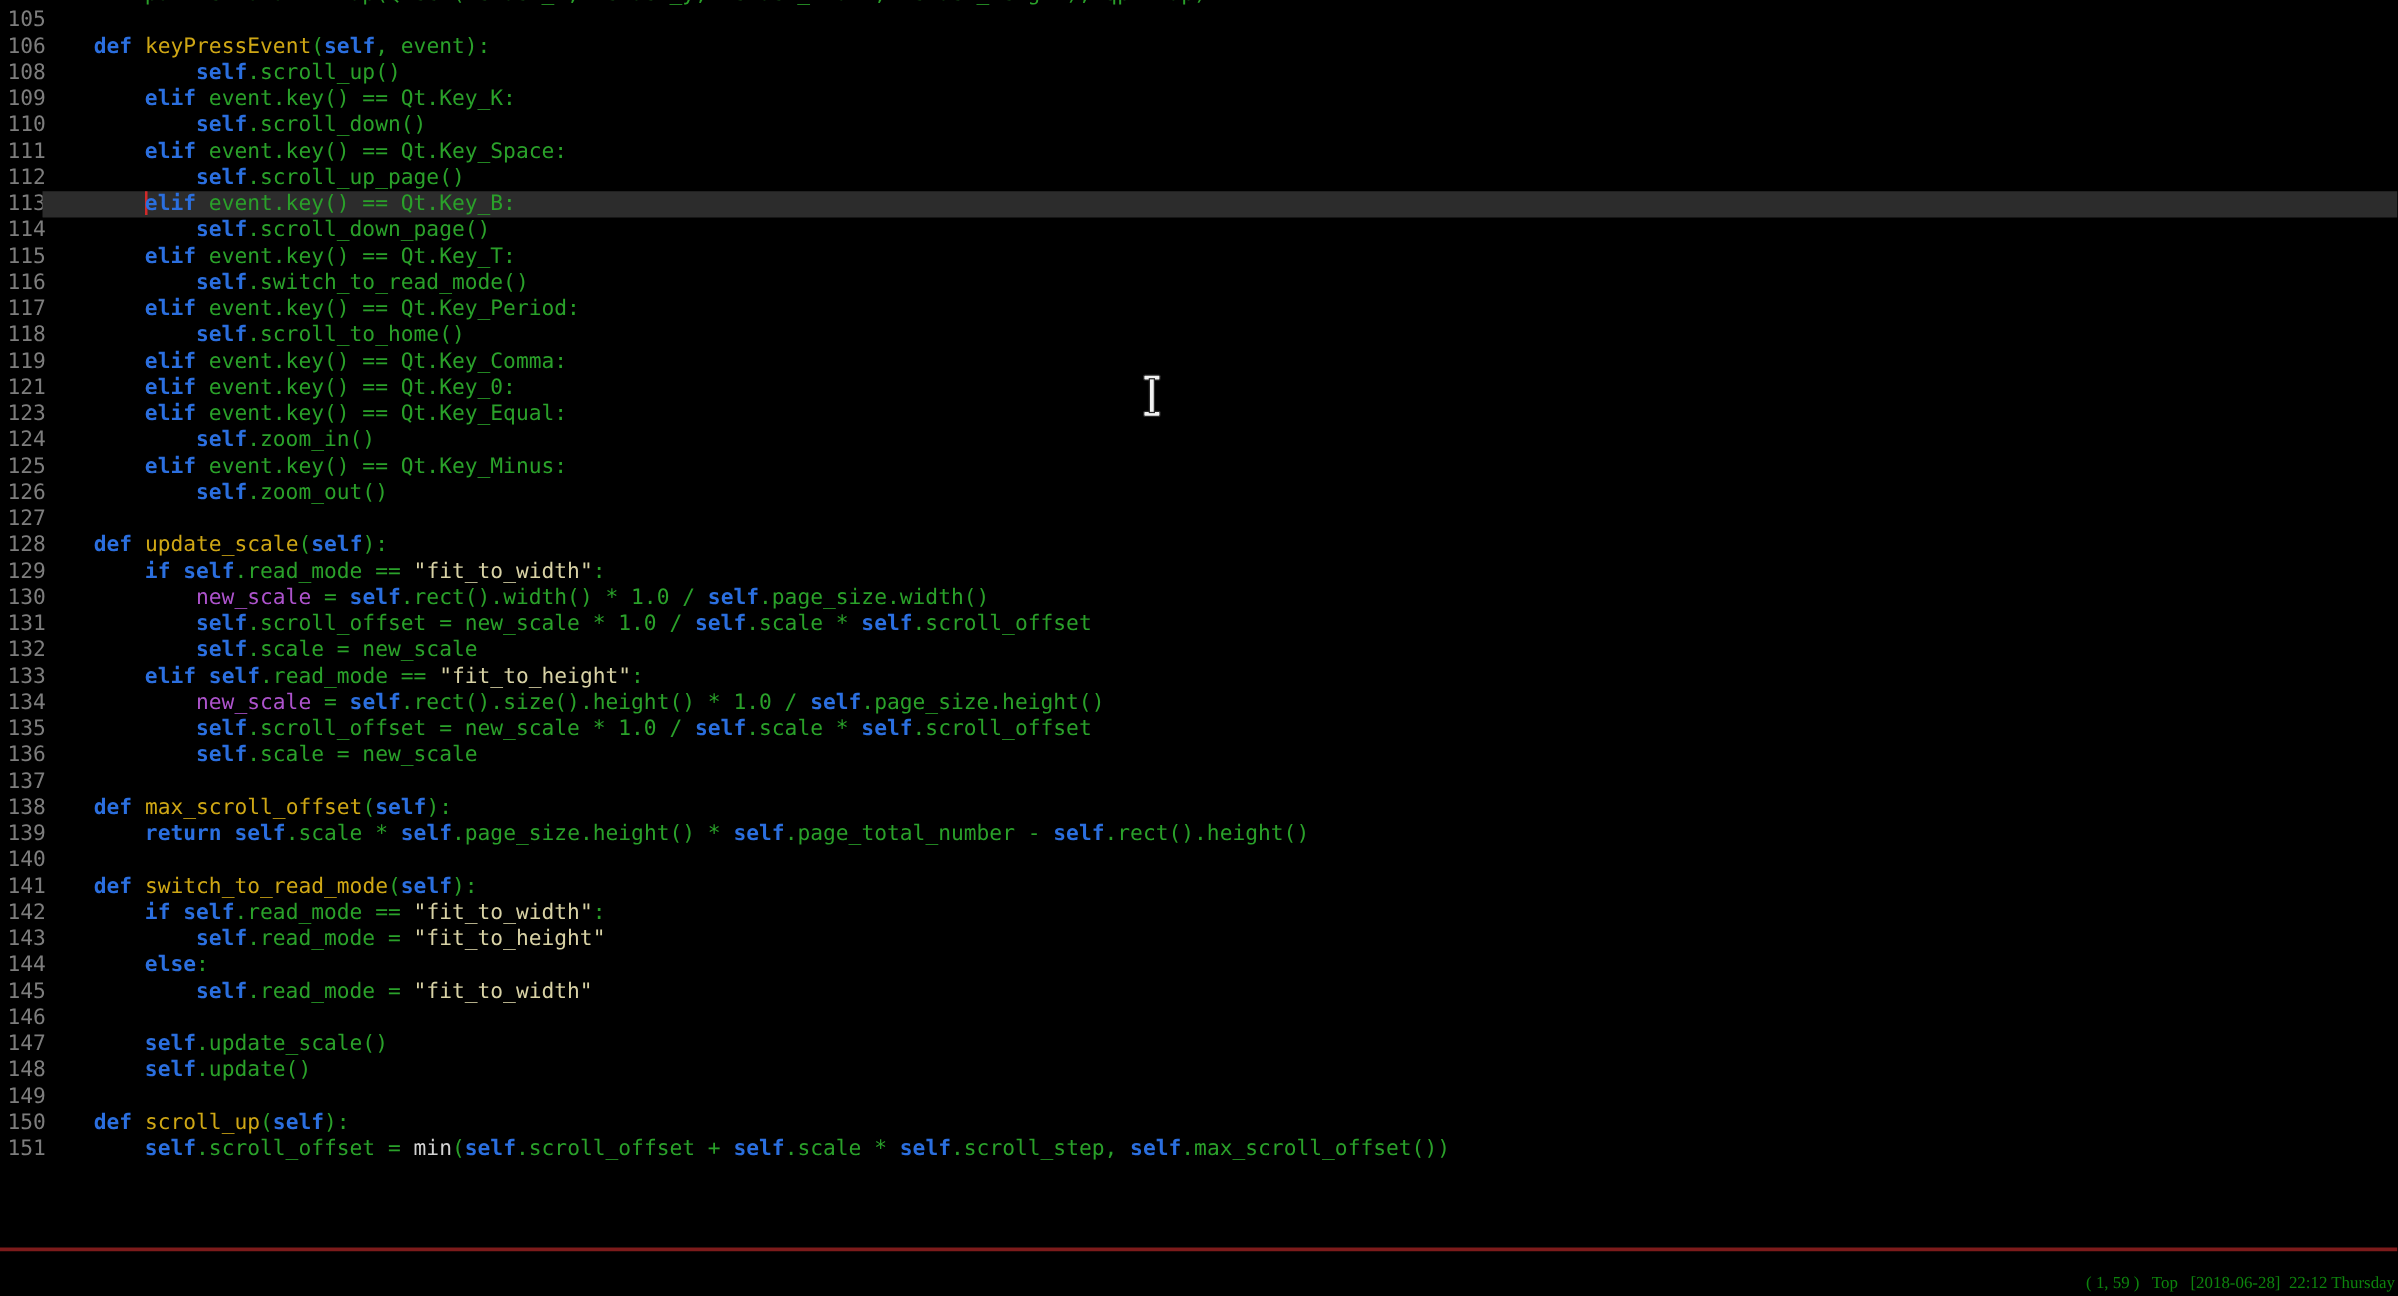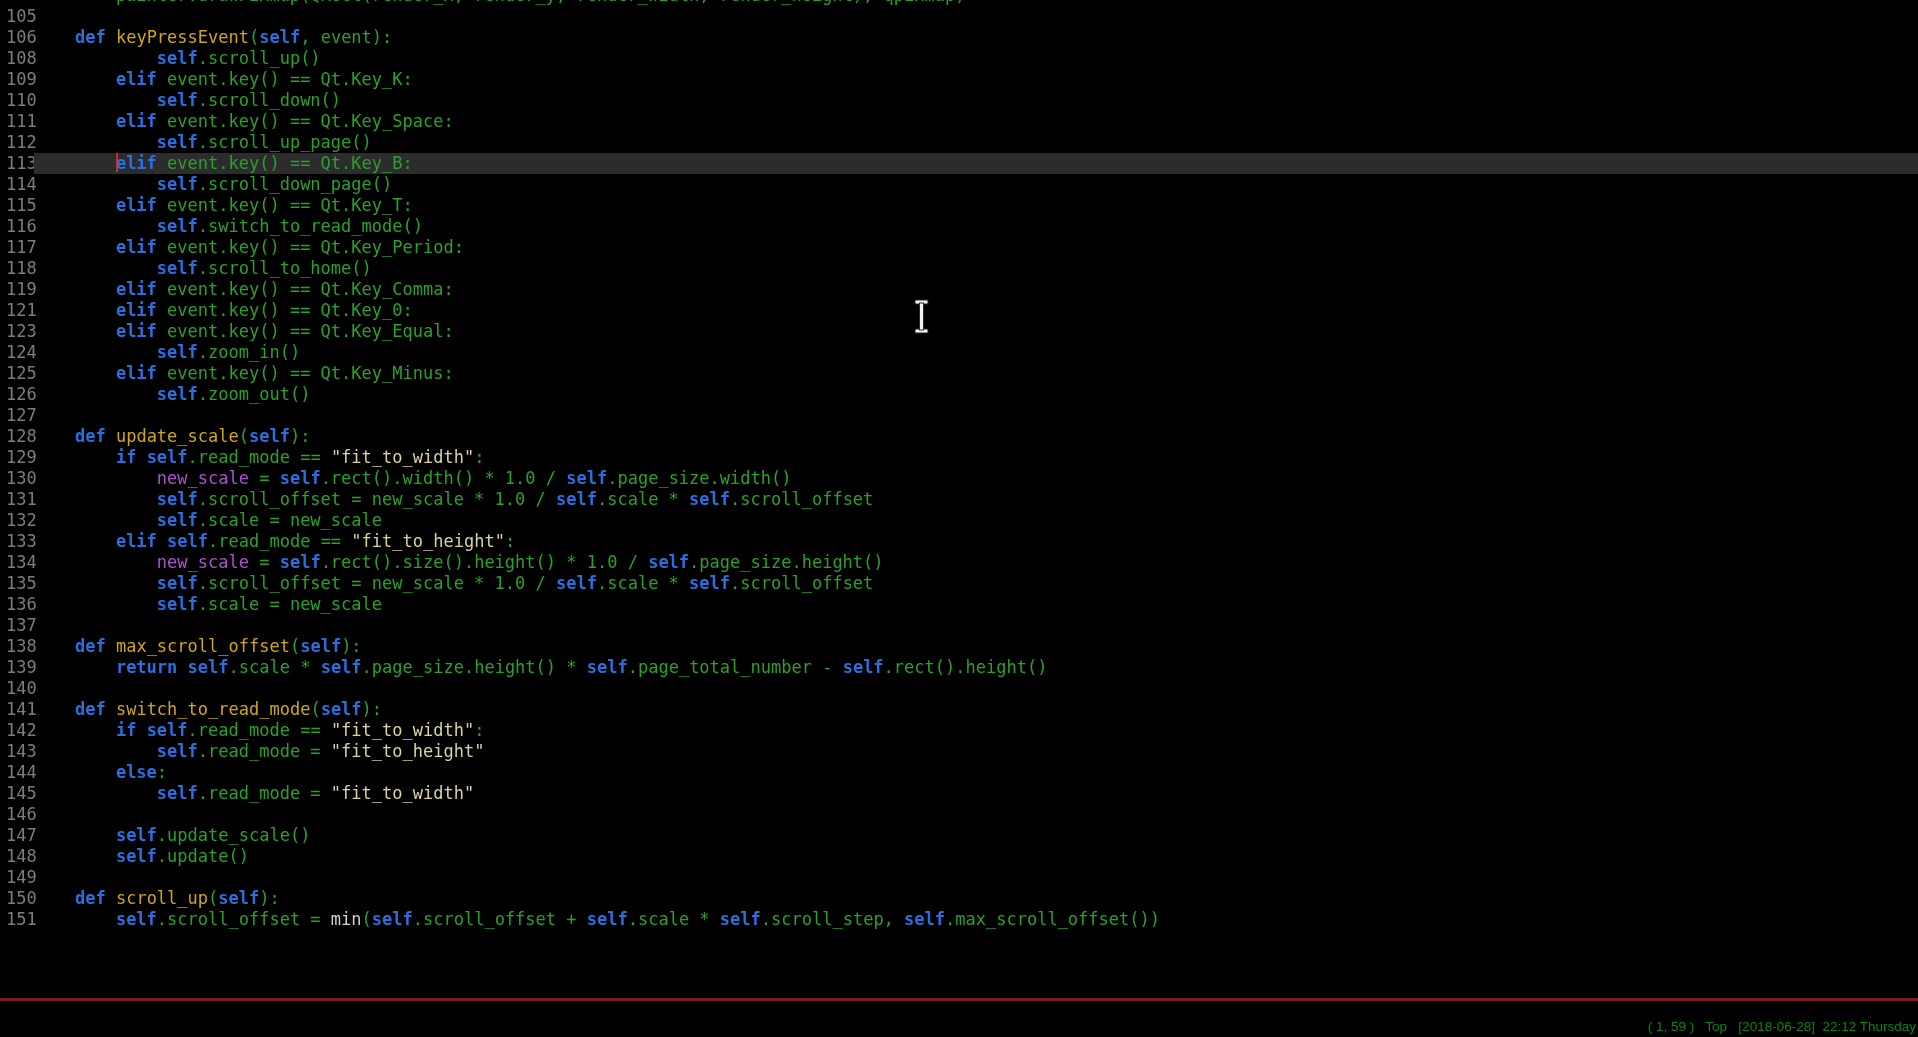--- a/index.html
+++ b/index.html
@@ -30,21 +30,21 @@
   .divider{position:absolute;left:0;top:998px;width:1918px;height:3px;background:var(--divider)}
   
   .minibuffer{position:absolute;left:2px;top:1002px;height:20px;font-size:13px;
               line-height:20px;white-space:pre}
   .mb-prompt{color:var(--mb-prompt);font-weight:bold}
   .mb-input{color:var(--mb-input)}
   .mb-cursor{display:inline-block;width:4px;height:15px;background:#e03131;
              vertical-align:-2px;margin-left:1px}
   
   .status{position:absolute;right:2px;bottom:3px;color:var(--status);
-          font-family:Liberation Sans, sans-serif;font-size:13.5px;white-space:pre}
+          font-family:Liberation Serif, serif;font-size:13.5px;white-space:pre}
   
   .ibeam{position:absolute;left:913px;top:299px;width:17px;height:35px}
 </style>
 </head>
 <body>
 
 <div class="screen">
 
   <div class="code-area" id="code-lines">
       <div class="line"><span class="ln"></span><span class="code"><span class="t-d">        painter.drawPixmap(QRect(render_x, render_y, render_width, render_height), qpixmap)</span></span></div>

